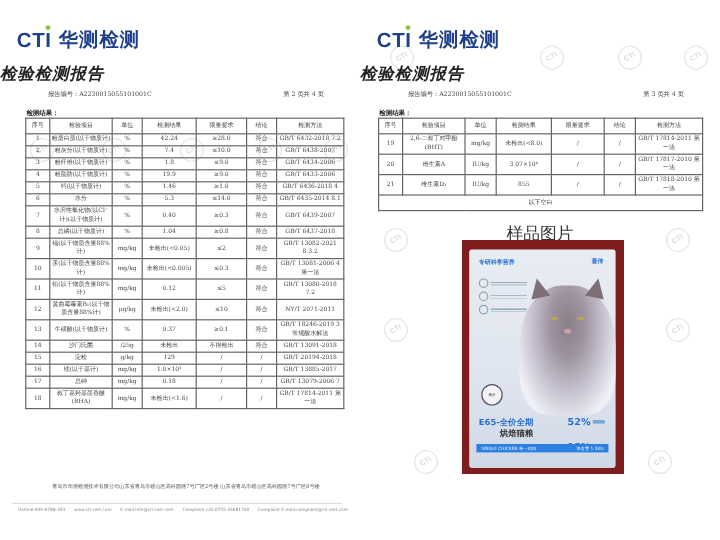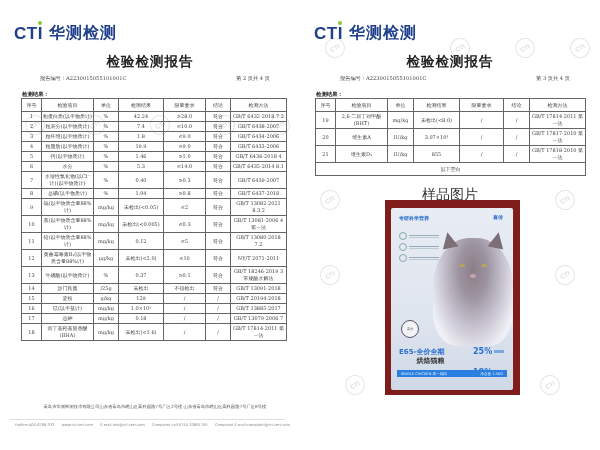--- a/index.html
+++ b/index.html
@@ -4,21 +4,21 @@
 <style>
   html,body{margin:0;padding:0;background:#ffffff;}
   body{width:600px;height:450px;position:relative;overflow:hidden;font-family:"DejaVu Serif","Liberation Serif",serif;color:#333;}
   .page{position:absolute;top:0;width:300px;height:450px;background:#fff;}
   .page.left{left:0;}
   .page.right{left:300px;}
   .logo{position:absolute;top:23px;left:14px;display:flex;align-items:center;}
   .logo .cti{font-family:"Liberation Sans","DejaVu Sans",sans-serif;font-weight:bold;font-size:17px;color:#1e3f8c;letter-spacing:0.5px;position:relative;}
   .logo .cti .dot{position:absolute;top:-3px;right:1px;width:4px;height:4px;border-radius:50%;background:#8dc63f;}
   .logo .cn{font-family:"DejaVu Sans",sans-serif;font-weight:bold;font-size:16px;color:#1e3f8c;margin-left:6px;letter-spacing:1px;}
-  .title{position:absolute;top:53px;left:0;width:300px;text-align:center;font-size:13.5px;font-weight:bold;color:#222;letter-spacing:1px;}
+  .title{position:absolute;top:53px;left:0;width:300px;text-align:left;font-size:13.5px;font-weight:bold;color:#222;letter-spacing:1px;font-style:italic;}
   .meta{position:absolute;top:75px;left:40px;right:30px;font-size:5.2px;color:#444;display:flex;justify-content:space-between;}
   .section-label{position:absolute;top:91px;left:22px;font-size:5.4px;font-weight:bold;color:#222;}
   table{position:absolute;left:21px;border-collapse:collapse;font-size:5px;color:#444;table-layout:fixed;}
   .left table{top:98px;width:265px;}
   .right table{top:98px;width:270px;left:15px;}
   th,td{border:0.8px solid #666;text-align:center;vertical-align:middle;padding:1px 1px;line-height:7px;font-weight:normal;}
   th{height:10px;}
   .empty-row td{height:10px;}
   .footer-addr{position:absolute;top:403px;left:30px;right:20px;font-size:4.3px;color:#555;text-align:center;line-height:7px;}
   .footer-line{position:absolute;top:419px;left:10px;right:15px;border-top:0.6px solid #ddd;}
@@ -368,21 +368,21 @@
           <span class="ear r"></span>
         <span class="eye l"></span>
           <span class="eye r"></span>
         <span class="nose"></span>
       </div>
       <div class="badge">高分</div>
       <div class="product-name">
         <div>E65-全价全期</div>
         <div class="line2">烘焙猫粮</div>
       </div>
-      <div class="pct" style="top:139px"><span>25%</span><span class="lbl"></span></div>
+      <div class="pct" style="top:139px"><span>52%</span><span class="lbl"></span></div>
       <div class="pct" style="top:160px"><span>18%</span><span class="lbl"></span></div>
       <div class="strip">
         <span>SINGLE CHICKEN 单一鸡肉</span>
         <span>净含量 1.5KG</span>
       </div>
     </div>
   </div>
 </div>
 
 </body></html>

